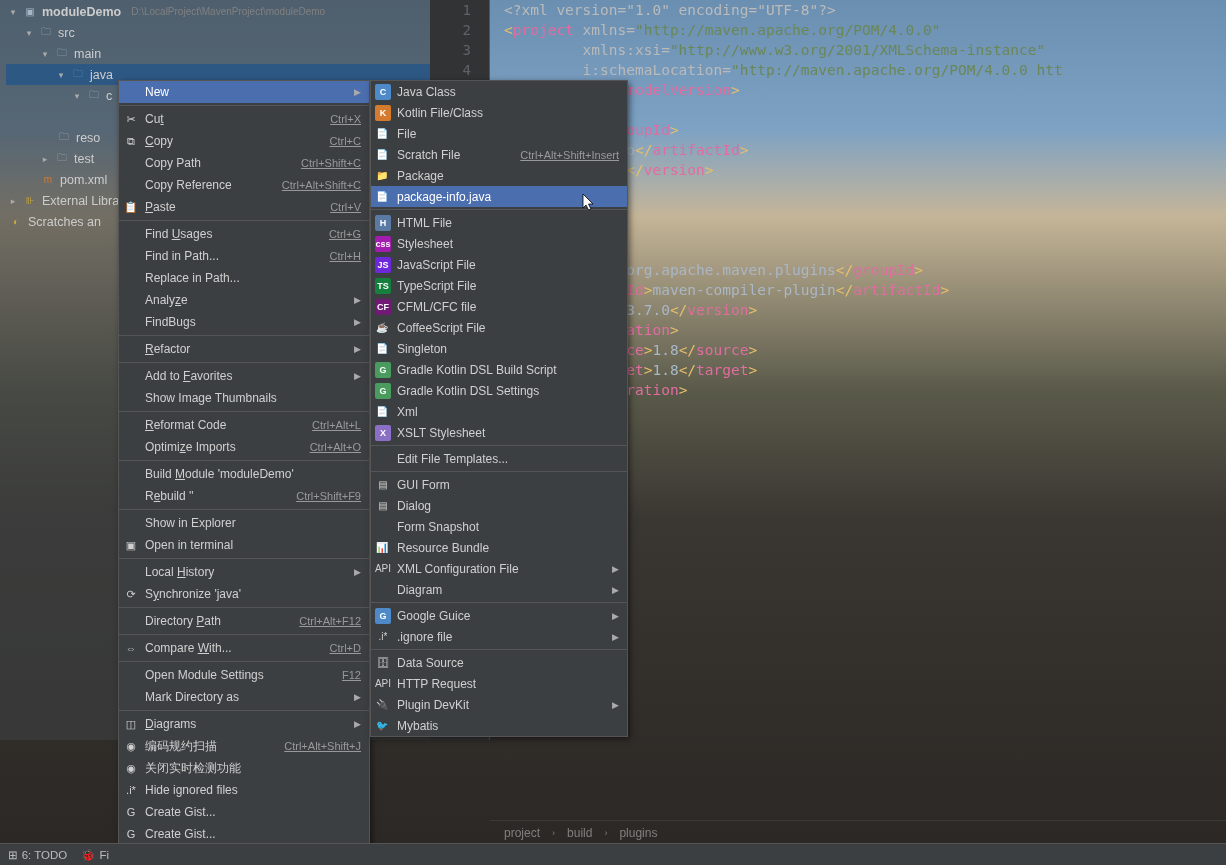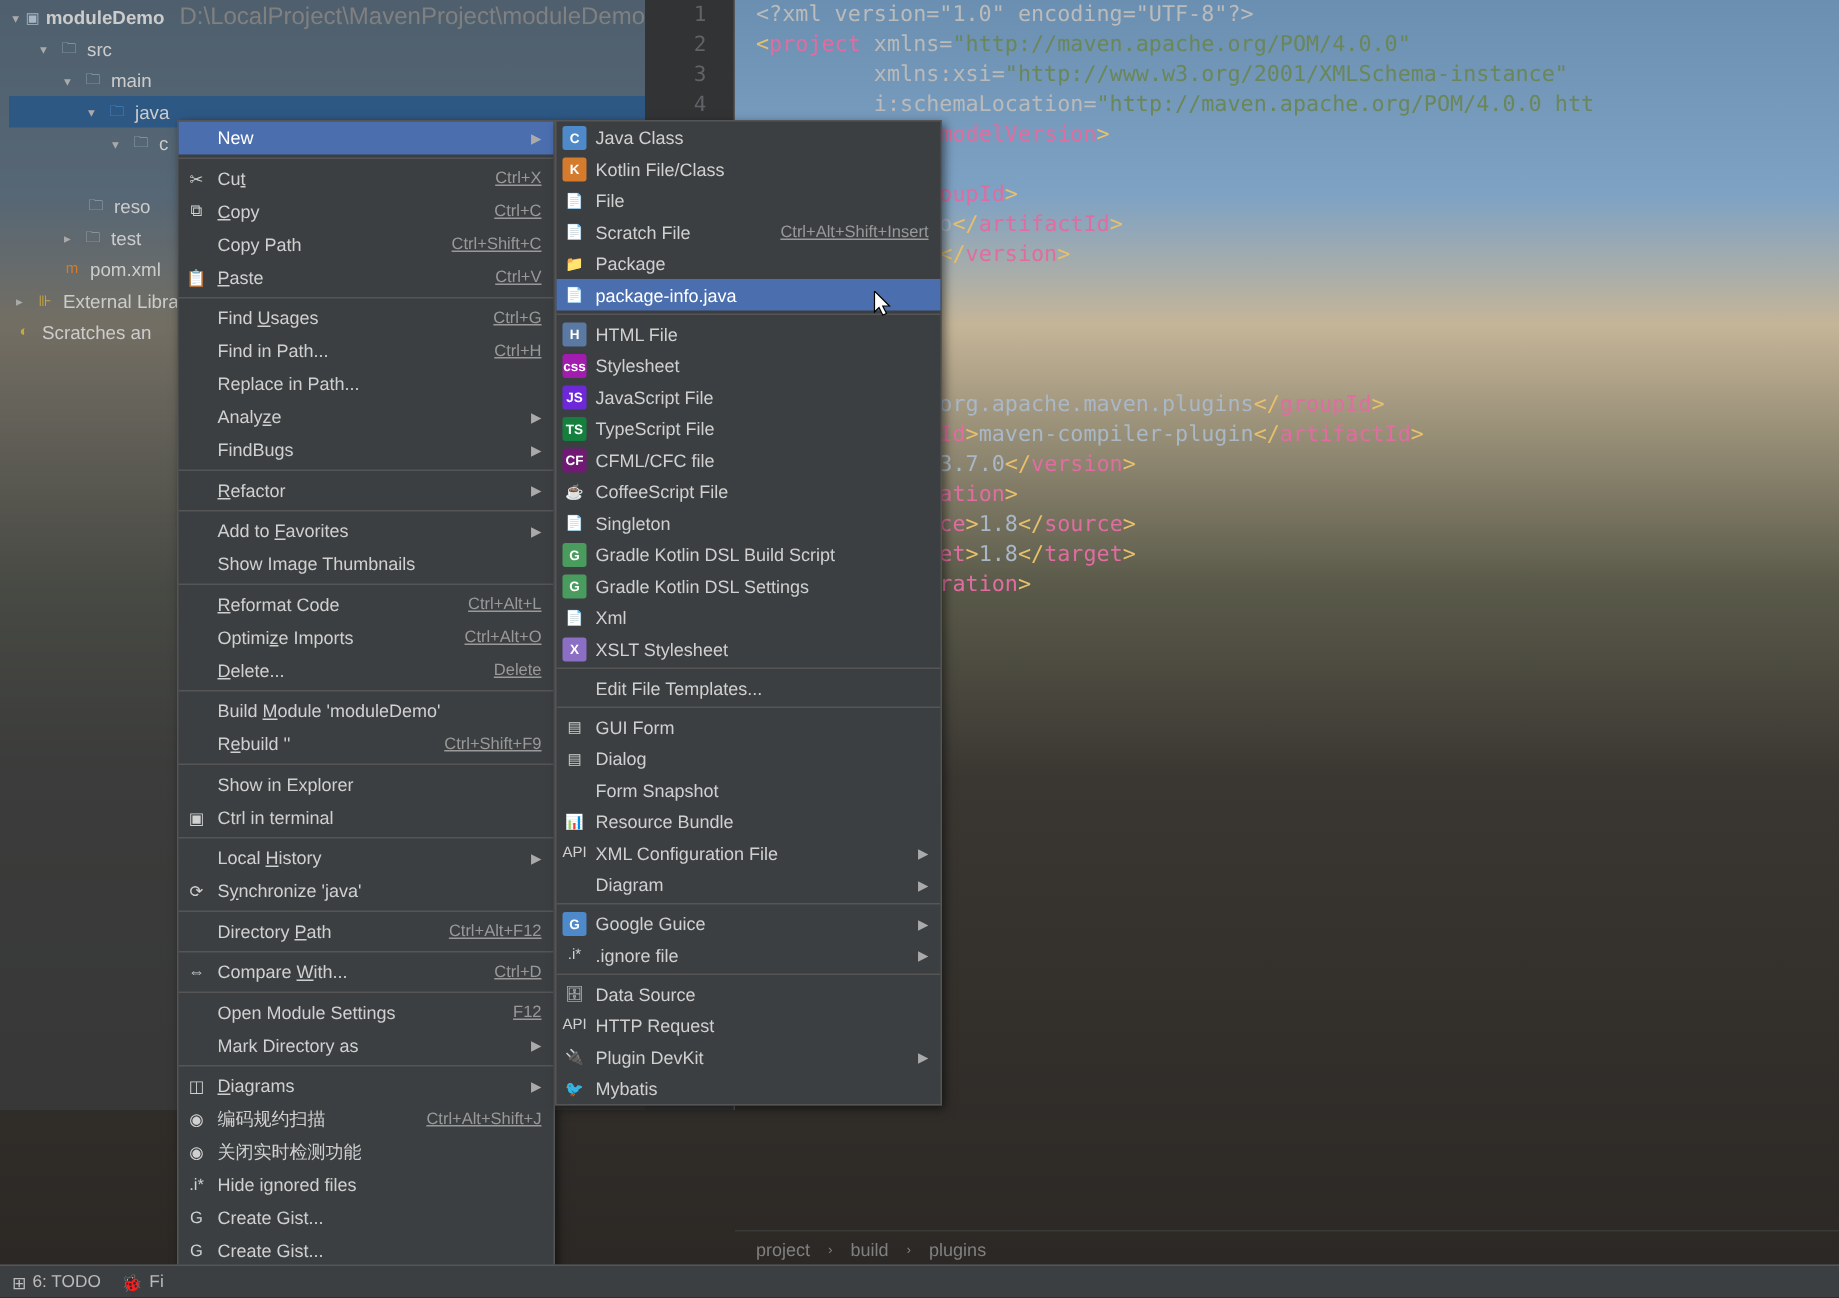--- a/index.html
+++ b/index.html
@@ -39,21 +39,21 @@
 .sidebar {
   position: absolute; left: 0; top: 0; width: 430px; height: 740px;
   background: rgba(60,63,65,0.6);
 }
 .tree { padding: 1px 0 0 6px; }
 .tree-row { display: flex; align-items: center; height: 21px; gap: 4px; padding-left: 2px; color: #cccccc; }
 .tree-row.sel { background: #2e5884; }
 .tree-arrow { width: 10px; font-size: 9px; color: #aaa; display:inline-block; text-align:center; }
 .tree-icon { width: 16px; height: 16px; display:inline-flex; align-items:center; justify-content:center; font-size:10px; }
 .tree-label { font-size: 12.5px; }
-.tree-dim { color: #808080; font-size: 16px; margin-left: 6px; }
+.tree-dim { color: #808080; font-size: 10px; margin-left: 6px; }
 .indent1 { padding-left: 18px; } .indent2 { padding-left: 34px; } .indent3 { padding-left: 50px; }
 .indent4 { padding-left: 66px; } .indent5 { padding-left: 82px; }
 
 .context-menu {
   position: absolute; left: 118px; top: 80px; width: 252px;
   background: #3c3f41; border: 1px solid #555; box-shadow: 2px 2px 6px rgba(0,0,0,0.5);
 }
 .cm-row { display: flex; align-items: center; height: 22px; padding: 0 8px 0 26px; position: relative; color: #d0d0d0; gap: 40px; }
 .cm-row.hl { background: #4b6eaf; color: #fff; }
 .cm-icon { position: absolute; left: 4px; width: 16px; height:16px; display:flex; align-items:center; justify-content:center; font-size:11px; }
@@ -197,20 +197,24 @@
     <div class="cm-row">
       <span class="cm-icon">⧉</span>
       <span class="cm-label"><span class="u">C</span>opy</span>
       <span class="cm-shortcut">Ctrl+C</span>
     </div>
     <div class="cm-row">
       <span class="cm-label">Copy Path</span>
       <span class="cm-shortcut">Ctrl+Shift+C</span>
     </div>
     <div class="cm-row">
+      <span class="cm-label">Copy Reference</span>
+      <span class="cm-shortcut">Ctrl+Alt+Shift+C</span>
+    </div>
+    <div class="cm-row">
       <span class="cm-icon">📋</span>
       <span class="cm-label"><span class="u">P</span>aste</span>
       <span class="cm-shortcut">Ctrl+V</span>
     </div>
     <div class="cm-sep"></div>
     <div class="cm-row">
       <span class="cm-label">Find <span class="u">U</span>sages</span>
       <span class="cm-shortcut">Ctrl+G</span>
     </div>
     <div class="cm-row">
@@ -243,39 +247,35 @@
     </div>
     <div class="cm-sep"></div>
     <div class="cm-row">
       <span class="cm-label"><span class="u">R</span>eformat Code</span>
       <span class="cm-shortcut">Ctrl+Alt+L</span>
     </div>
     <div class="cm-row">
       <span class="cm-label">Optimi<span class="u">z</span>e Imports</span>
       <span class="cm-shortcut">Ctrl+Alt+O</span>
     </div>
-    <div class="cm-row">
-      <span class="cm-label"><span class="u">D</span>elete...</span>
-      <span class="cm-shortcut">Delete</span>
-    </div>
     <div class="cm-sep"></div>
     <div class="cm-row">
       <span class="cm-label">Build <span class="u">M</span>odule 'moduleDemo'</span>
     </div>
     <div class="cm-row">
       <span class="cm-label">R<span class="u">e</span>build '<default>'</default></span>
       <span class="cm-shortcut">Ctrl+Shift+F9</span>
     </div>
     <div class="cm-sep"></div>
     <div class="cm-row">
       <span class="cm-label">Show in Explorer</span>
     </div>
     <div class="cm-row">
       <span class="cm-icon">▣</span>
-      <span class="cm-label">Ctrl in terminal</span>
+      <span class="cm-label">Open in terminal</span>
     </div>
     <div class="cm-sep"></div>
     <div class="cm-row">
       <span class="cm-label">Local <span class="u">H</span>istory</span>
       <span class="cm-arrow">▶</span>
     </div>
     <div class="cm-row">
       <span class="cm-icon">⟳</span>
       <span class="cm-label">S<span class="u">y</span>nchronize 'java'</span>
     </div>

